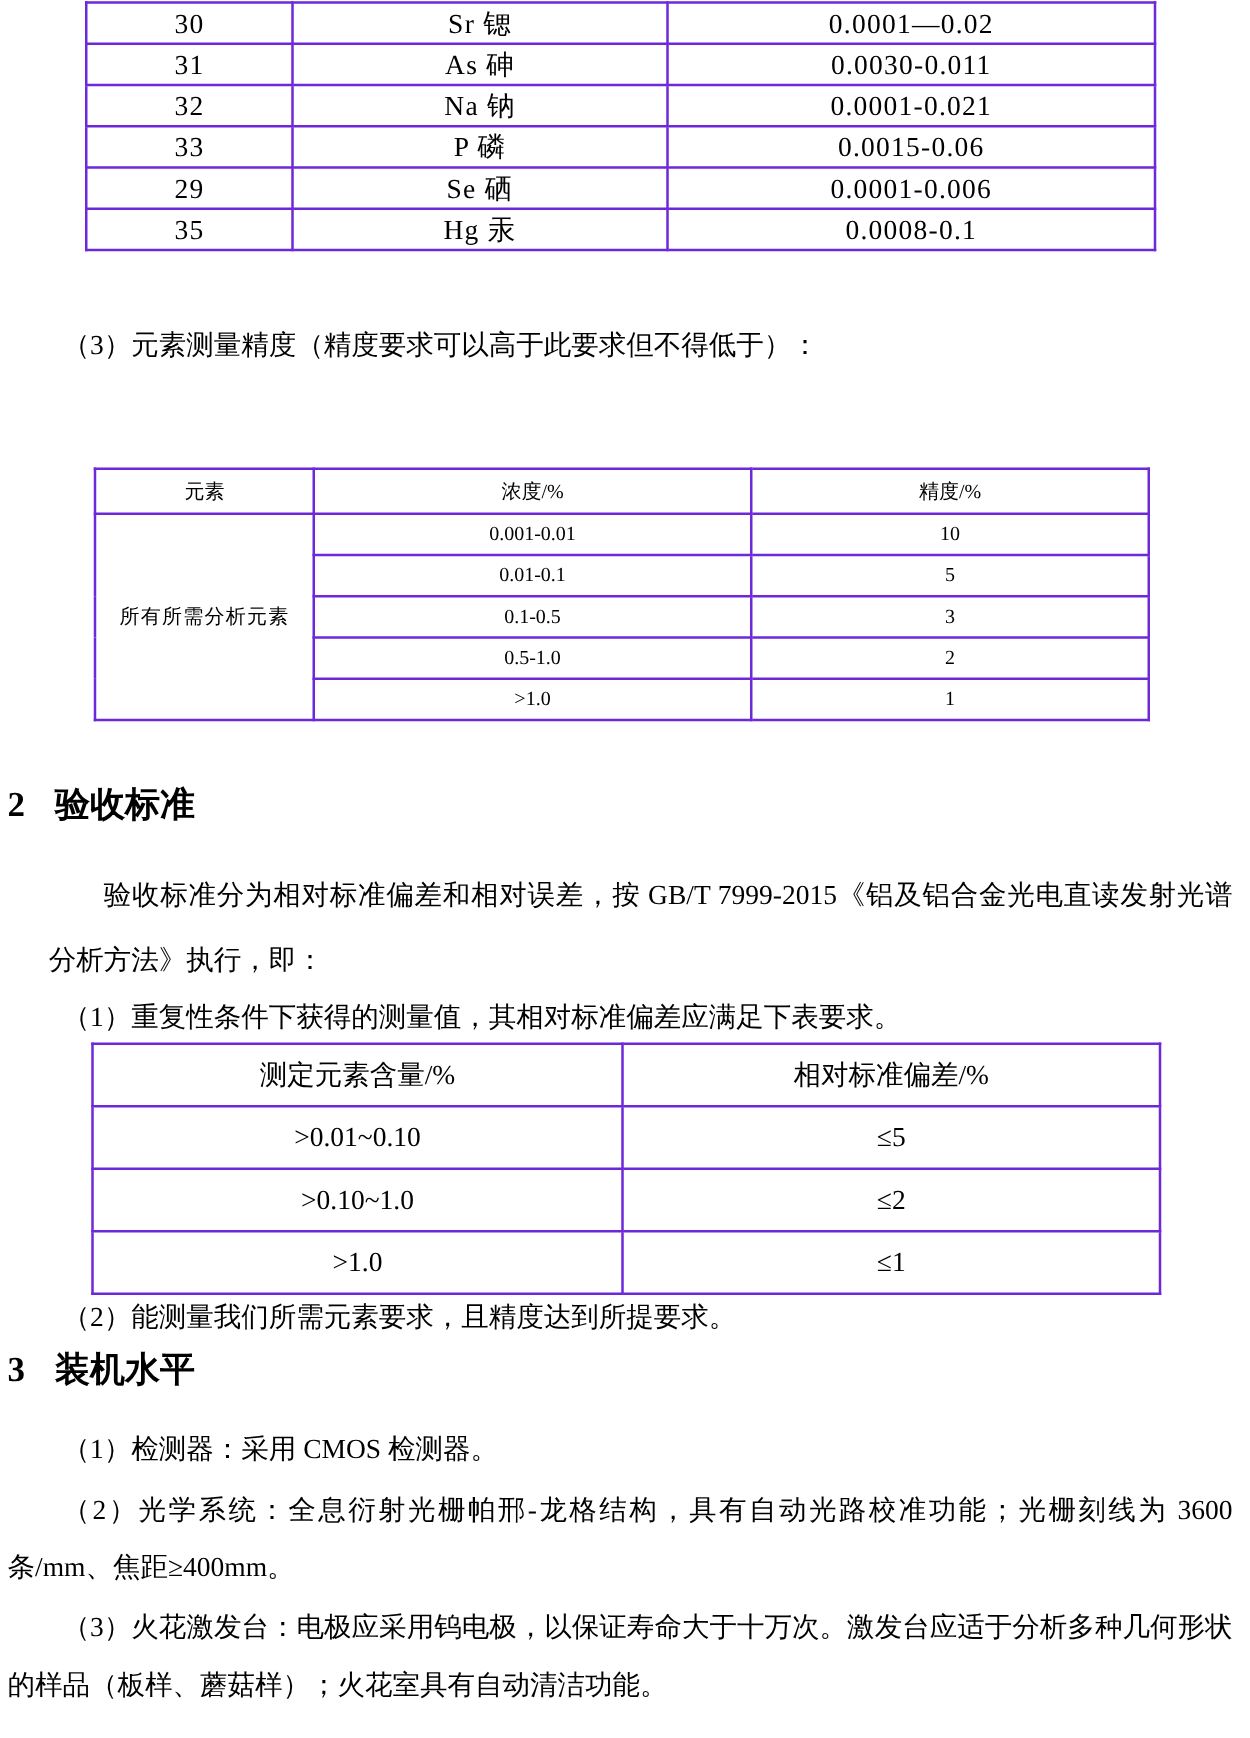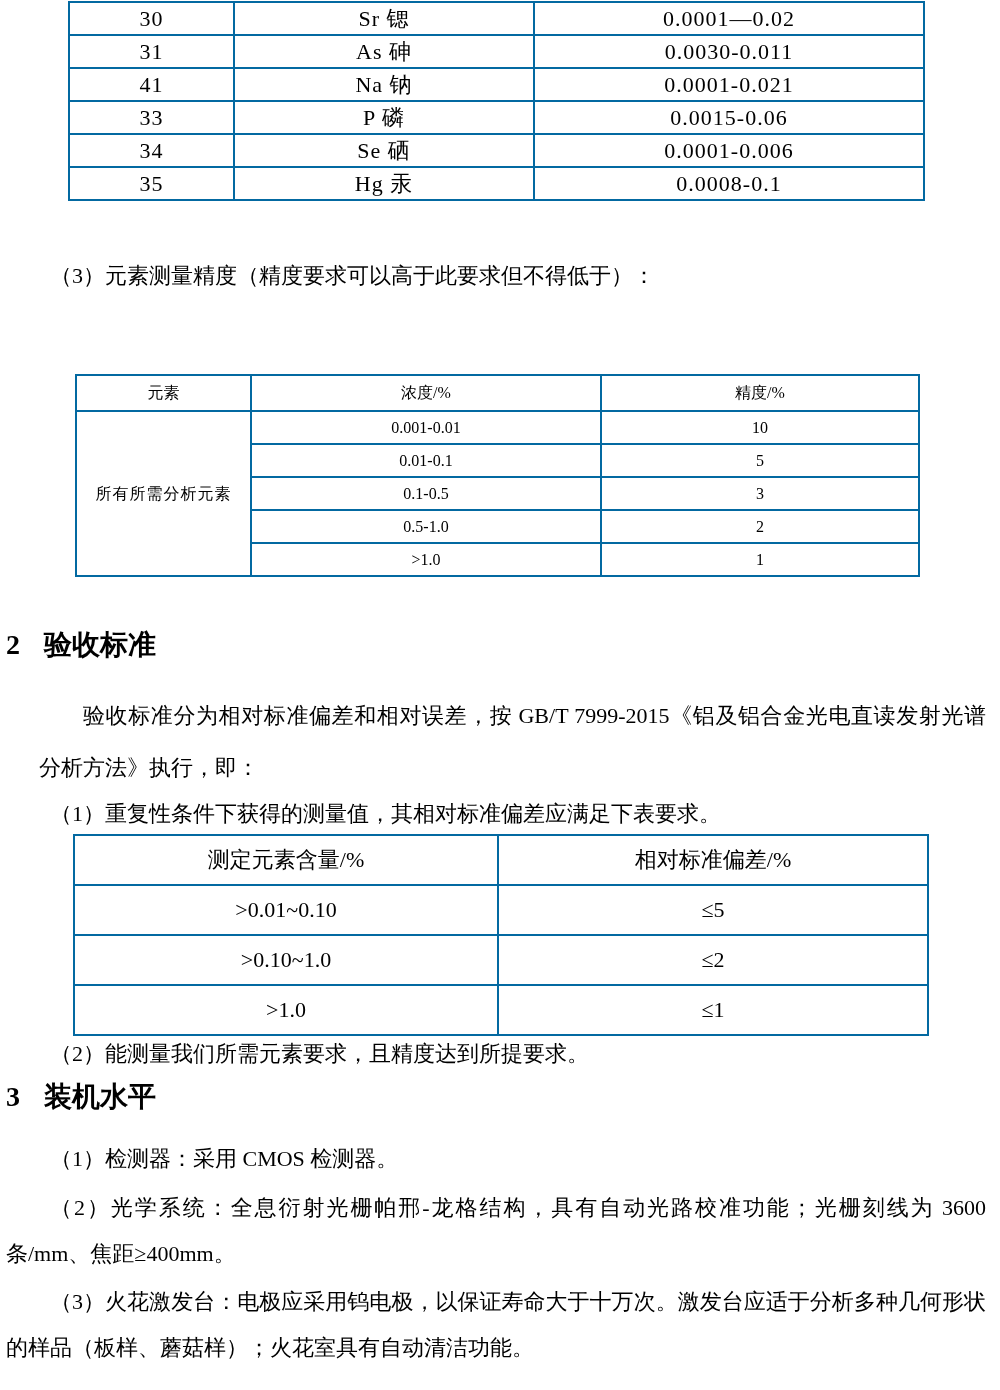--- a/index.html
+++ b/index.html
@@ -6,21 +6,21 @@
   html, body { background:#ffffff; }
   body {
     width:1000px; height:1390px;
     color:#000;
     font-family:"Liberation Serif","DejaVu Serif",serif;
     overflow:hidden;
   }
   .page { width:1000px; height:1390px; padding:0 14px 0 6px; background:#fff; }
 
   table { border-collapse:collapse; table-layout:fixed; }
-  td, th { border:2px solid #0369a1; text-align:center; vertical-align:middle; font-weight:normal; padding:0; }
+  td, th { border:2px solid #6d28d9; text-align:center; vertical-align:middle; font-weight:normal; padding:0; }
 
   
   .t1 { margin:1px 0 0 62px; width:855px; font-size:22px; }
   .t1 td { height:33px; letter-spacing:1px; }
 
   
   .p-note { margin-top:60px; font-size:22px; line-height:30px; text-indent:2em; }
 
   
   .t2 { margin:83px 0 0 69px; width:843px; font-size:16px; }
@@ -62,31 +62,31 @@
         <td>30</td>
         <td>Sr 锶</td>
         <td>0.0001—0.02</td>
       </tr>
       <tr>
         <td>31</td>
         <td>As 砷</td>
         <td>0.0030-0.011</td>
       </tr>
       <tr>
-        <td>41</td>
+        <td>32</td>
         <td>Na 钠</td>
         <td>0.0001-0.021</td>
       </tr>
       <tr>
         <td>33</td>
         <td>P 磷</td>
         <td>0.0015-0.06</td>
       </tr>
       <tr>
-        <td>34</td>
+        <td>29</td>
         <td>Se 硒</td>
         <td>0.0001-0.006</td>
       </tr>
       <tr>
         <td>35</td>
         <td>Hg 汞</td>
         <td>0.0008-0.1</td>
       </tr>
     </tbody>
   </table>

